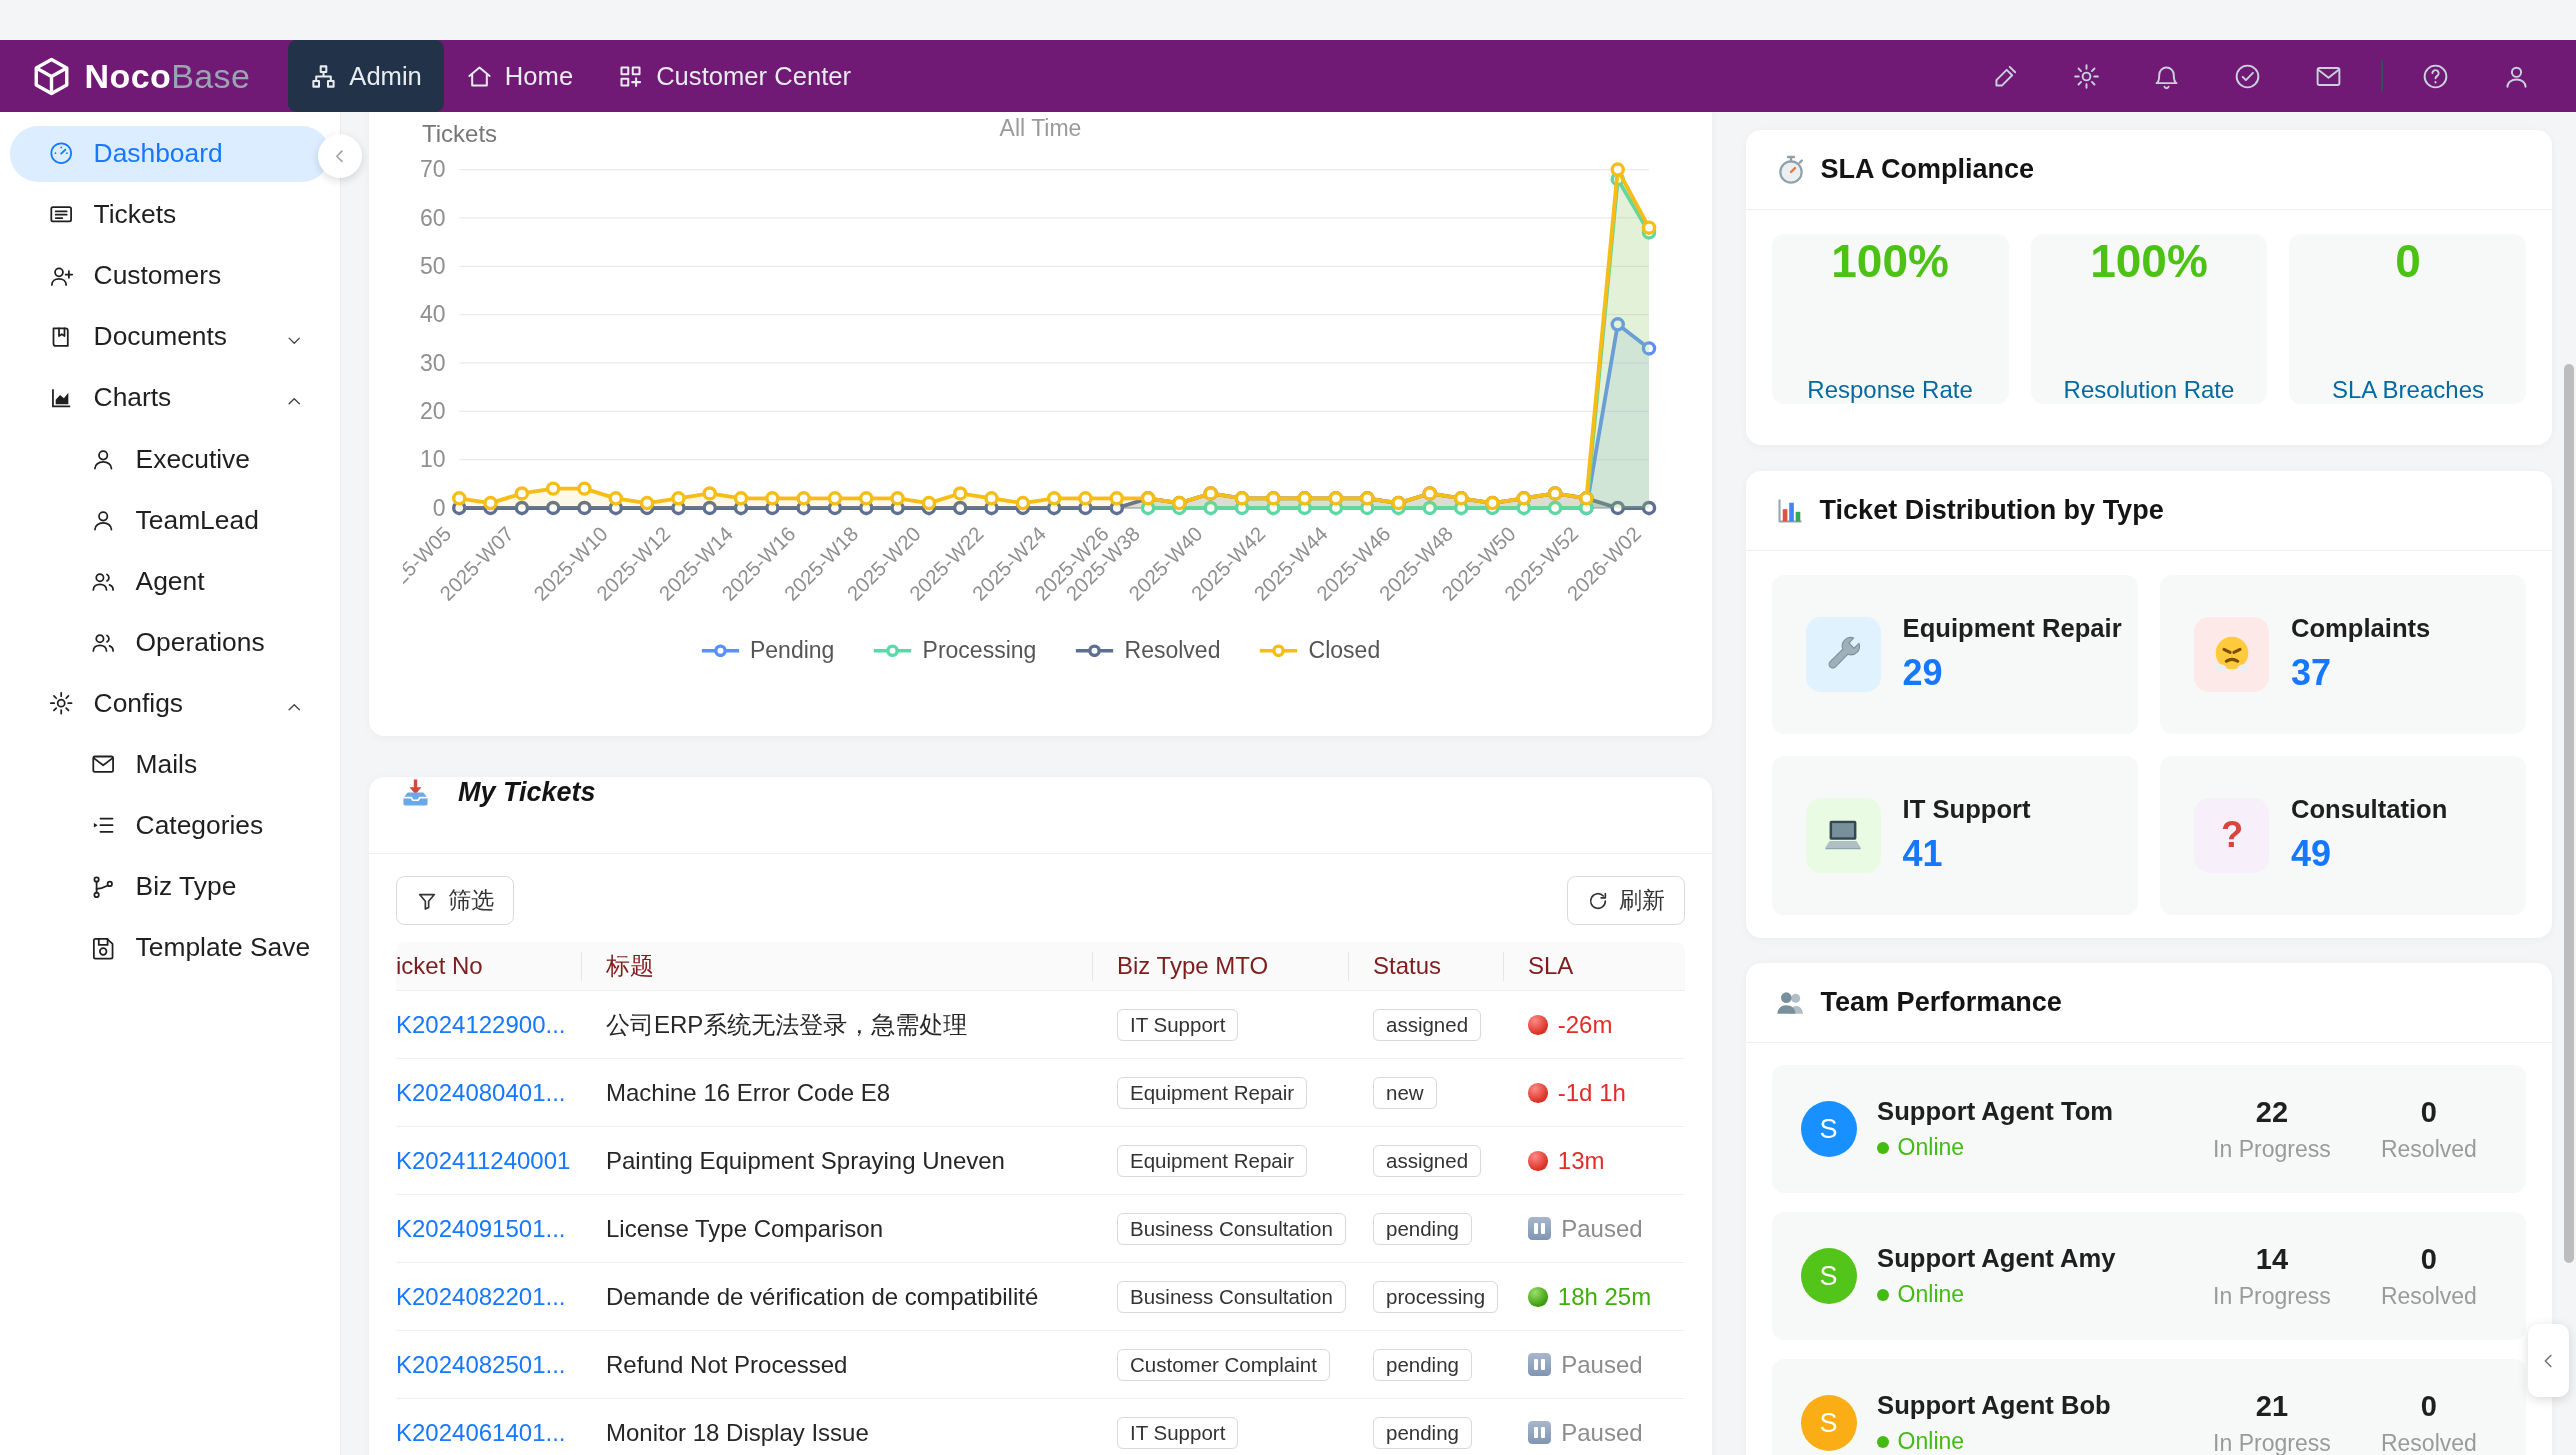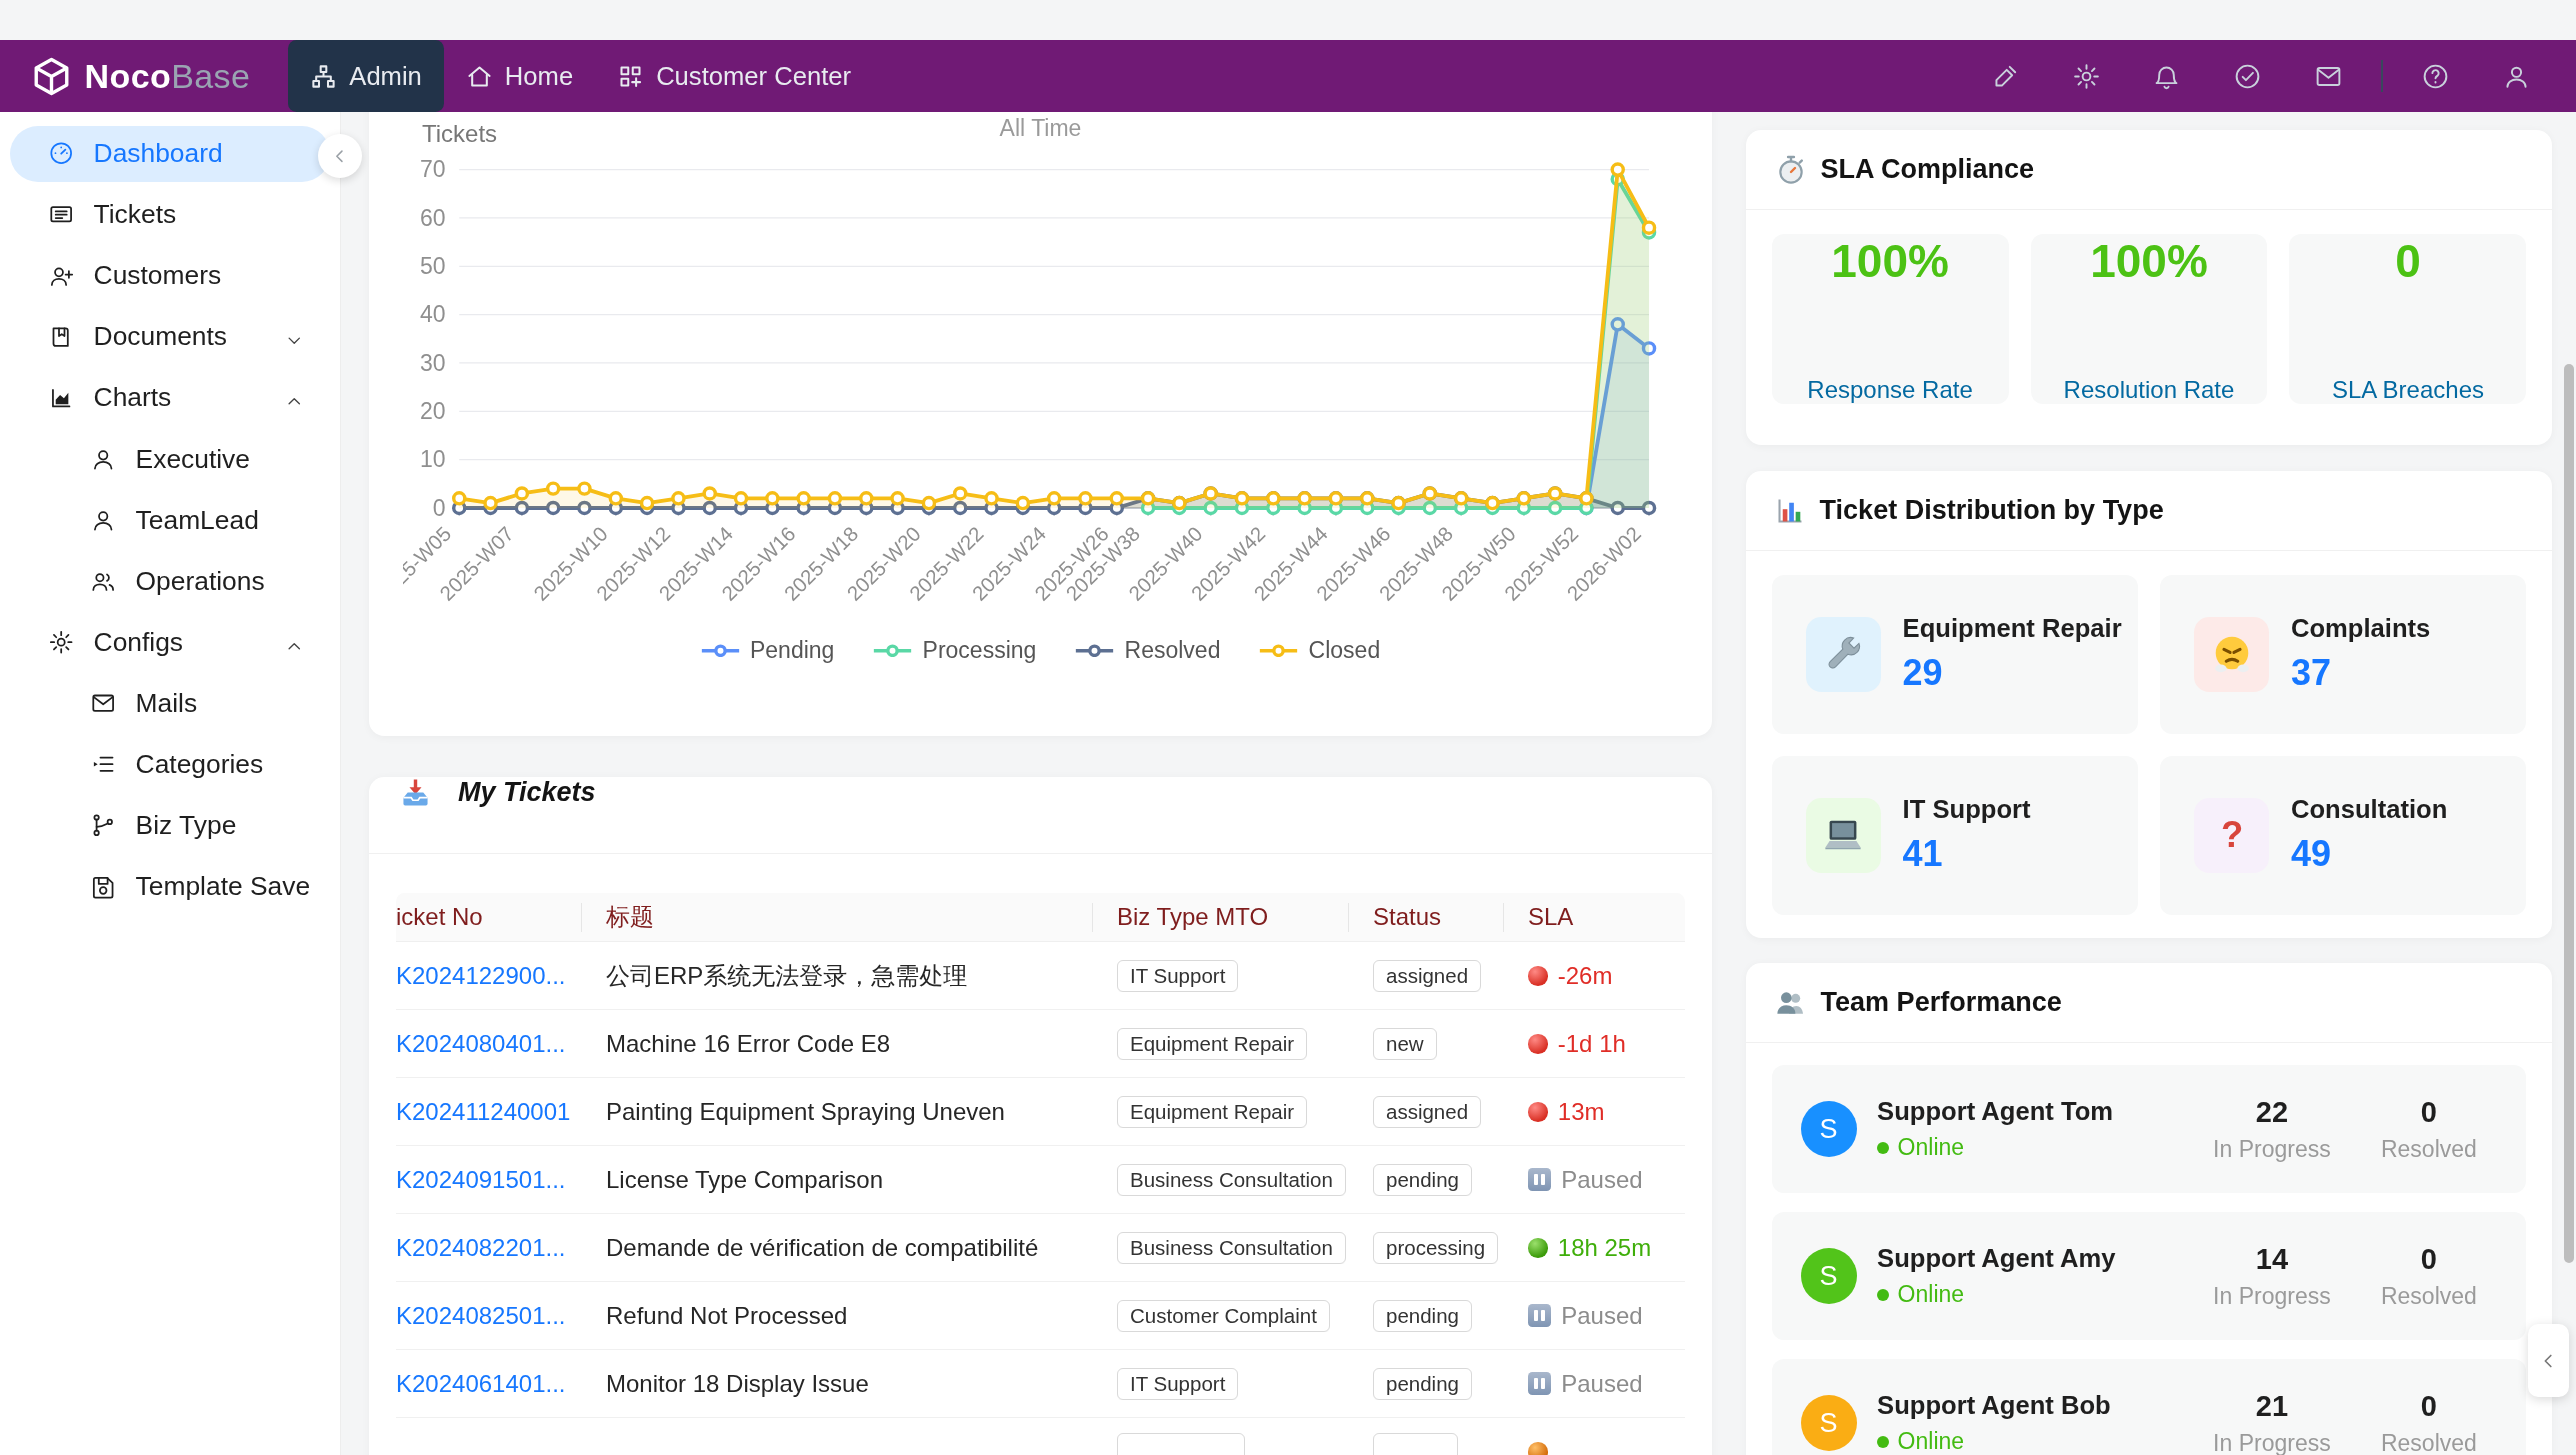--- a/index.html
+++ b/index.html
@@ -247,20 +247,30 @@
           </svg>
           <span>Executive</span>
 
   </div>
   <div class="side-item child">
     <svg class="ic" viewBox="0 0 24 24">
             <circle cx="12" cy="8.5" r="3.8"></circle>
             <path d="M4.5 20.5c0-3.8 3.4-6 7.5-6s7.5 2.2 7.5 6"></path>
           </svg>
           <span>TeamLead</span>
+
+  </div>
+  <div class="side-item child">
+    <svg class="ic" viewBox="0 0 24 24">
+            <circle cx="9" cy="8.8" r="3.3"></circle>
+            <path d="M3 20c0-3.3 2.7-5.2 6-5.2s6 1.9 6 5.2"></path>
+            <path d="M15.5 5.9a3.3 3.3 0 0 1 0 5.8"></path>
+            <path d="M17.8 15.4c2 .7 3.2 2.2 3.2 4.6"></path>
+          </svg>
+          <span>Agent</span>
 
   </div>
   <div class="side-item child">
     <svg class="ic" viewBox="0 0 24 24">
             <circle cx="9" cy="8.8" r="3.3"></circle>
             <path d="M3 20c0-3.3 2.7-5.2 6-5.2s6 1.9 6 5.2"></path>
             <path d="M15.5 5.9a3.3 3.3 0 0 1 0 5.8"></path>
             <path d="M17.8 15.4c2 .7 3.2 2.2 3.2 4.6"></path>
           </svg>
           <span>Operations</span>
@@ -527,20 +537,35 @@
       <section class="card tickets-card">
         <div class="tc-head">
           <svg width="31" height="31" viewBox="0 0 36 36">
             <path d="M16 3h4v9h5l-7 8-7-8h5z" fill="#d8453c"></path>
             <path d="M4 24 L9 18 h18 l5 6 v7 a2 2 0 0 1 -2 2 H6 a2 2 0 0 1 -2 -2 z" fill="#6aa9e9"></path>
             <path d="M4 24 h9 l2 3 h6 l2 -3 h9" fill="none" stroke="#fff" stroke-width="2"></path>
           </svg>
           <div class="tc-title">My Tickets</div>
         </div>
         <div class="tc-body">
+          <div class="btn-row">
+            <button class="btn">
+              <svg class="ic" viewBox="0 0 24 24">
+                  <path d="M4 5h16l-6.2 7.2V19l-3.6 1.8v-8.6z"></path>
+                </svg>
+              <span>筛选</span>
+            </button>
+            <button class="btn">
+              <svg class="ic" viewBox="0 0 24 24">
+                  <path d="M20 12a8 8 0 1 1-2.2-5.5"></path>
+                  <path d="M20 4v4.6h-4.6"></path>
+                </svg>
+              <span>刷新</span>
+            </button>
+          </div>
           <div class="ttable" id="ttable">
               <div class="trow head">
                 <div class="cell first">icket No</div>
                 <div class="cell">标题</div>
                 <div class="cell">Biz Type MTO</div>
                 <div class="cell">Status</div>
                 <div class="cell">SLA</div>
               </div>
     <div class="trow">
       <div class="cell first"><span class="tlink">K2024122900...</span></div>

